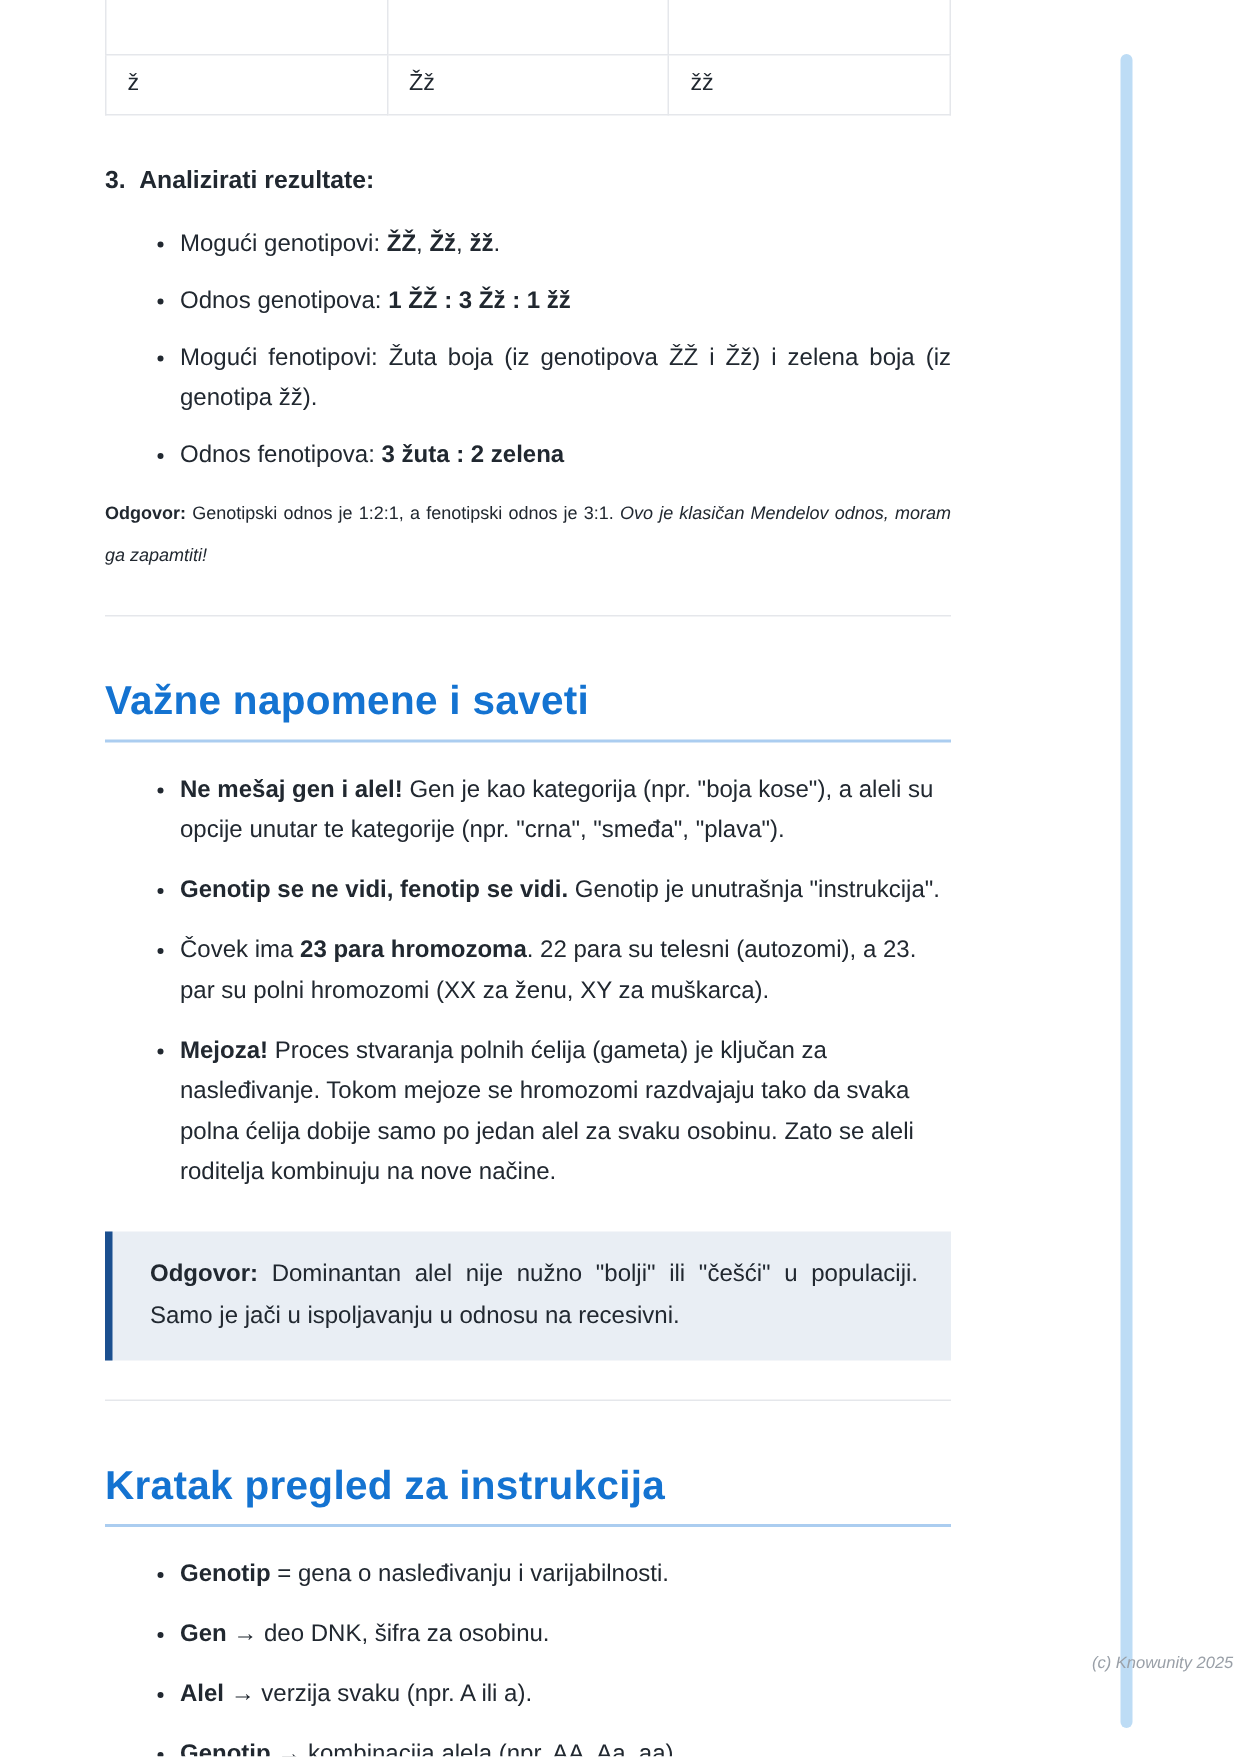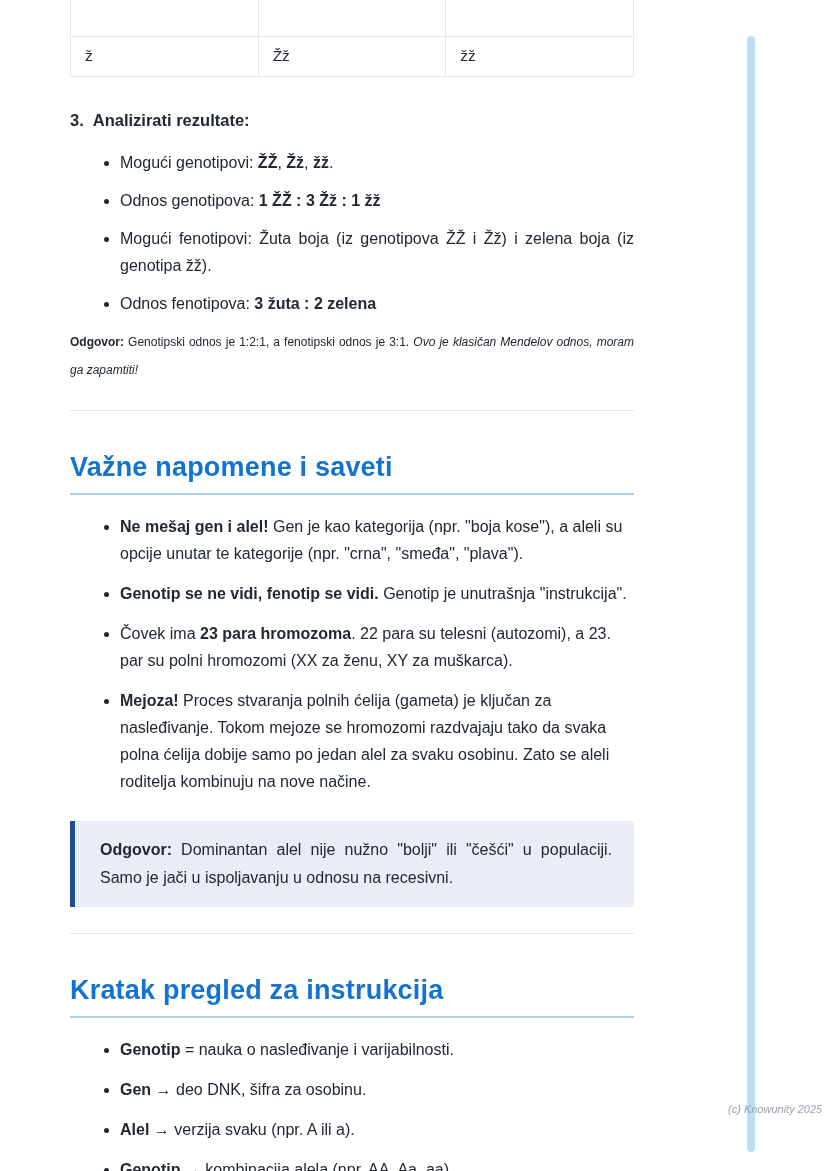--- a/index.html
+++ b/index.html
@@ -95,21 +95,21 @@
       <li><span class="b">Mejoza!</span><span> Proces stvaranja polnih ćelija (gameta) je ključan za nasleđivanje. Tokom mejoze se hromozomi razdvajaju tako da svaka polna ćelija dobije samo po jedan alel za svaku osobinu. Zato se aleli roditelja kombinuju na nove načine.</span></li>
     </ul>
 
     <div class="callout"><span class="b">Odgovor:</span><span> Dominantan alel nije nužno "bolji" ili "češći" u populaciji. Samo je jači u ispoljavanju u odnosu na recesivni.</span></div>
 
     <hr class="divider">
 
     <h2 class="section">Kratak pregled za instrukcija</h2>
 
     <ul class="bullets loose">
-      <li><span class="b">Genotip</span><span> = nauka o nasleđivanje i varijabilnosti.</span></li>
+      <li><span class="b">Genotip</span><span> = gena o nasleđivanju i varijabilnosti.</span></li>
       <li><span class="b">Gen</span><span> → deo DNK, šifra za osobinu.</span></li>
       <li><span class="b">Alel</span><span> → verzija svaku (npr. A ili a).</span></li>
       <li><span class="b">Genotip</span><span> → kombinacija alela (npr. AA, Aa, aa).</span></li>
 
     </ul>
 
   </div>
 
   <div class="scrollbar"></div>
   <div class="footer">(c) Knowunity 2025</div>

